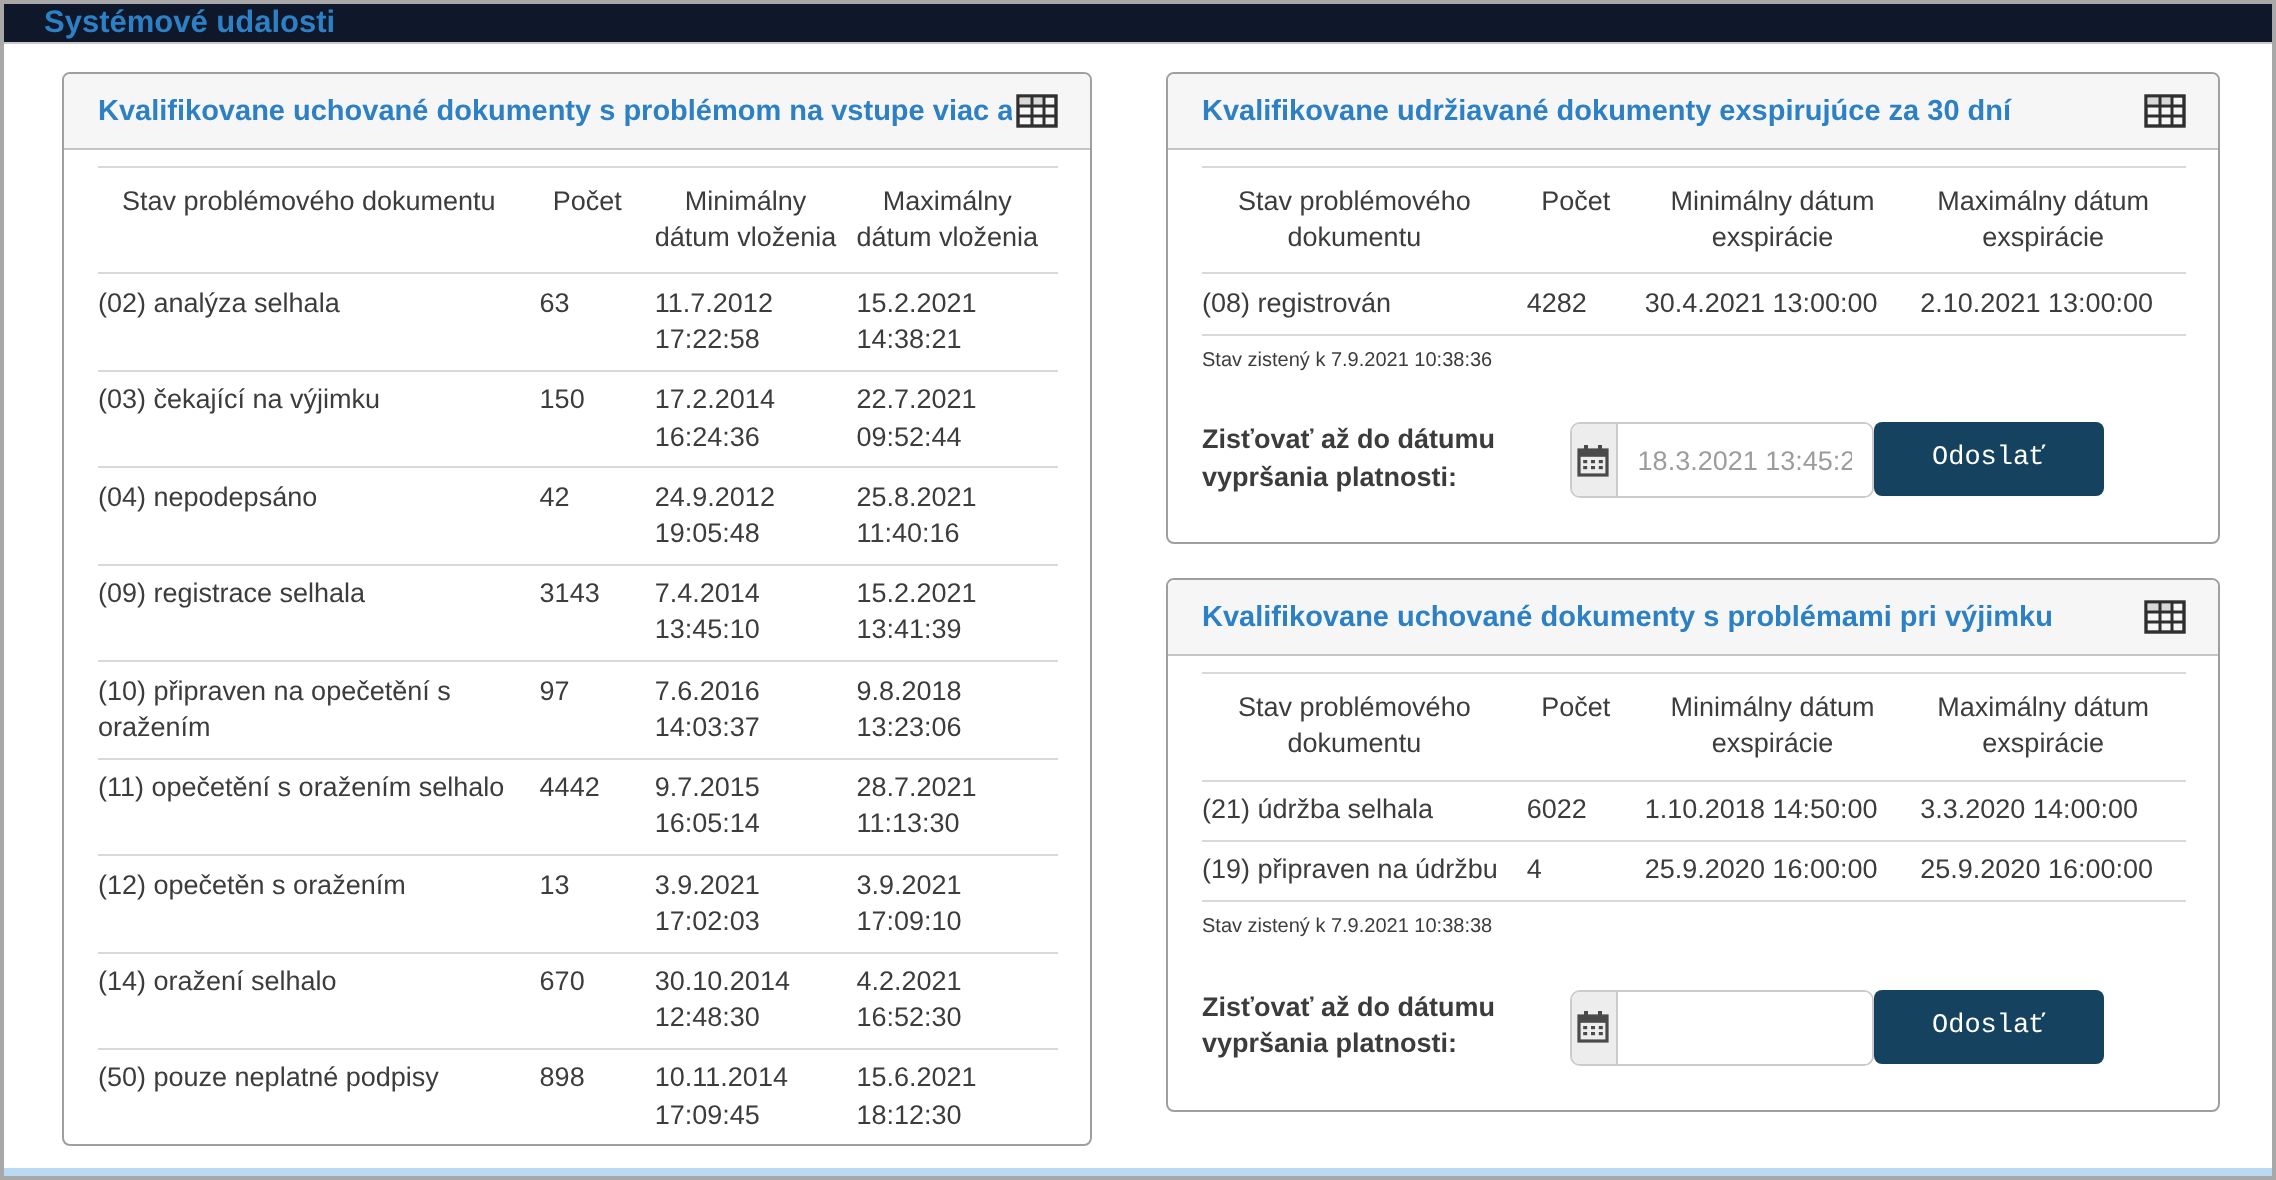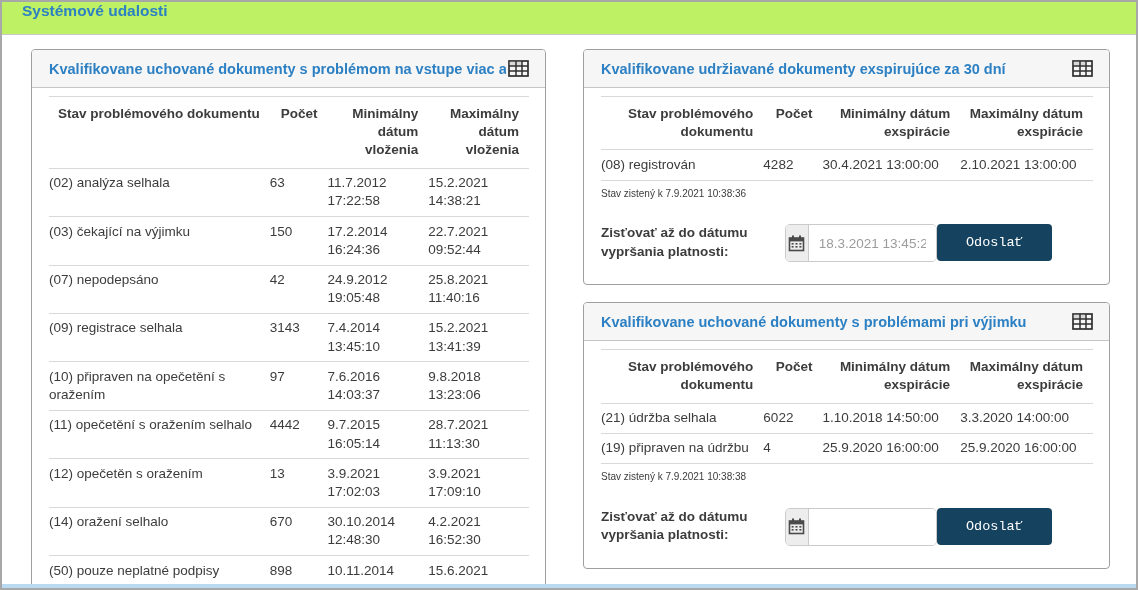--- a/index.html
+++ b/index.html
@@ -10,25 +10,26 @@
   }
   .page {
     position: relative;
     width: 1138px;
     height: 590px;
     border: 2px solid #a8a8a8;
     background: #fff;
     overflow: hidden;
   }
   .top-header {
-    height: 33px;
-    display: flex;
+    height: 20px;
+    display: flex;
+    align-items: center;
     padding: 0 20px;
     border-bottom: 1px solid #c9c9c9;
-    background: #bef264;
+    background: #0f172a;
   }
   .top-header .title {
     color: #2c80c3;
     font-size: 15.5px;
     font-weight: bold;
   }
   .content {
     display: flex;
     padding: 14px 26px 0 29px;
     gap: 37px;
@@ -60,21 +61,21 @@
   }
   .tbl-icon-btn {
     background: none; border: none; cursor: pointer;
     display: flex; align-items: center; padding: 2px;
   }
   .card-body { padding: 8px 16px 0 17px; }
 
   table.tbl { width: 100%; border-collapse: collapse; table-layout: fixed; }
   table.tbl tr { border-top: 1px solid #d9d9d9; }
   table.tbl th {
-    text-align: right; font-weight: bold; font-size: 13.5px;
+    text-align: center; font-weight: normal; font-size: 13.5px;
     padding: 8px 10px 8px 0; vertical-align: top; line-height: 1.35;
   }
   table.tbl td {
     font-size: 13.5px; padding: 5.5px 10px 5.5px 0;
     vertical-align: top; line-height: 1.35;
   }
   .tbl-left th:nth-child(1), .tbl-left td:nth-child(1) { width: 46%; }
   .tbl-left th:nth-child(2), .tbl-left td:nth-child(2) { width: 12%; }
   .tbl-left th:nth-child(3), .tbl-left td:nth-child(3) { width: 21%; }
   .tbl-left th:nth-child(4), .tbl-left td:nth-child(4) { width: 21%; }
@@ -194,21 +195,21 @@
                   <td>11.7.2012 17:22:58</td>
                   <td>15.2.2021 14:38:21</td>
                 </tr>
                 <tr>
                   <td>(03) čekající na výjimku</td>
                   <td>150</td>
                   <td>17.2.2014 16:24:36</td>
                   <td>22.7.2021 09:52:44</td>
                 </tr>
                 <tr>
-                  <td>(07) nepodepsáno</td>
+                  <td>(04) nepodepsáno</td>
                   <td>42</td>
                   <td>24.9.2012 19:05:48</td>
                   <td>25.8.2021 11:40:16</td>
                 </tr>
                 <tr>
                   <td>(09) registrace selhala</td>
                   <td>3143</td>
                   <td>7.4.2014 13:45:10</td>
                   <td>15.2.2021 13:41:39</td>
                 </tr>

